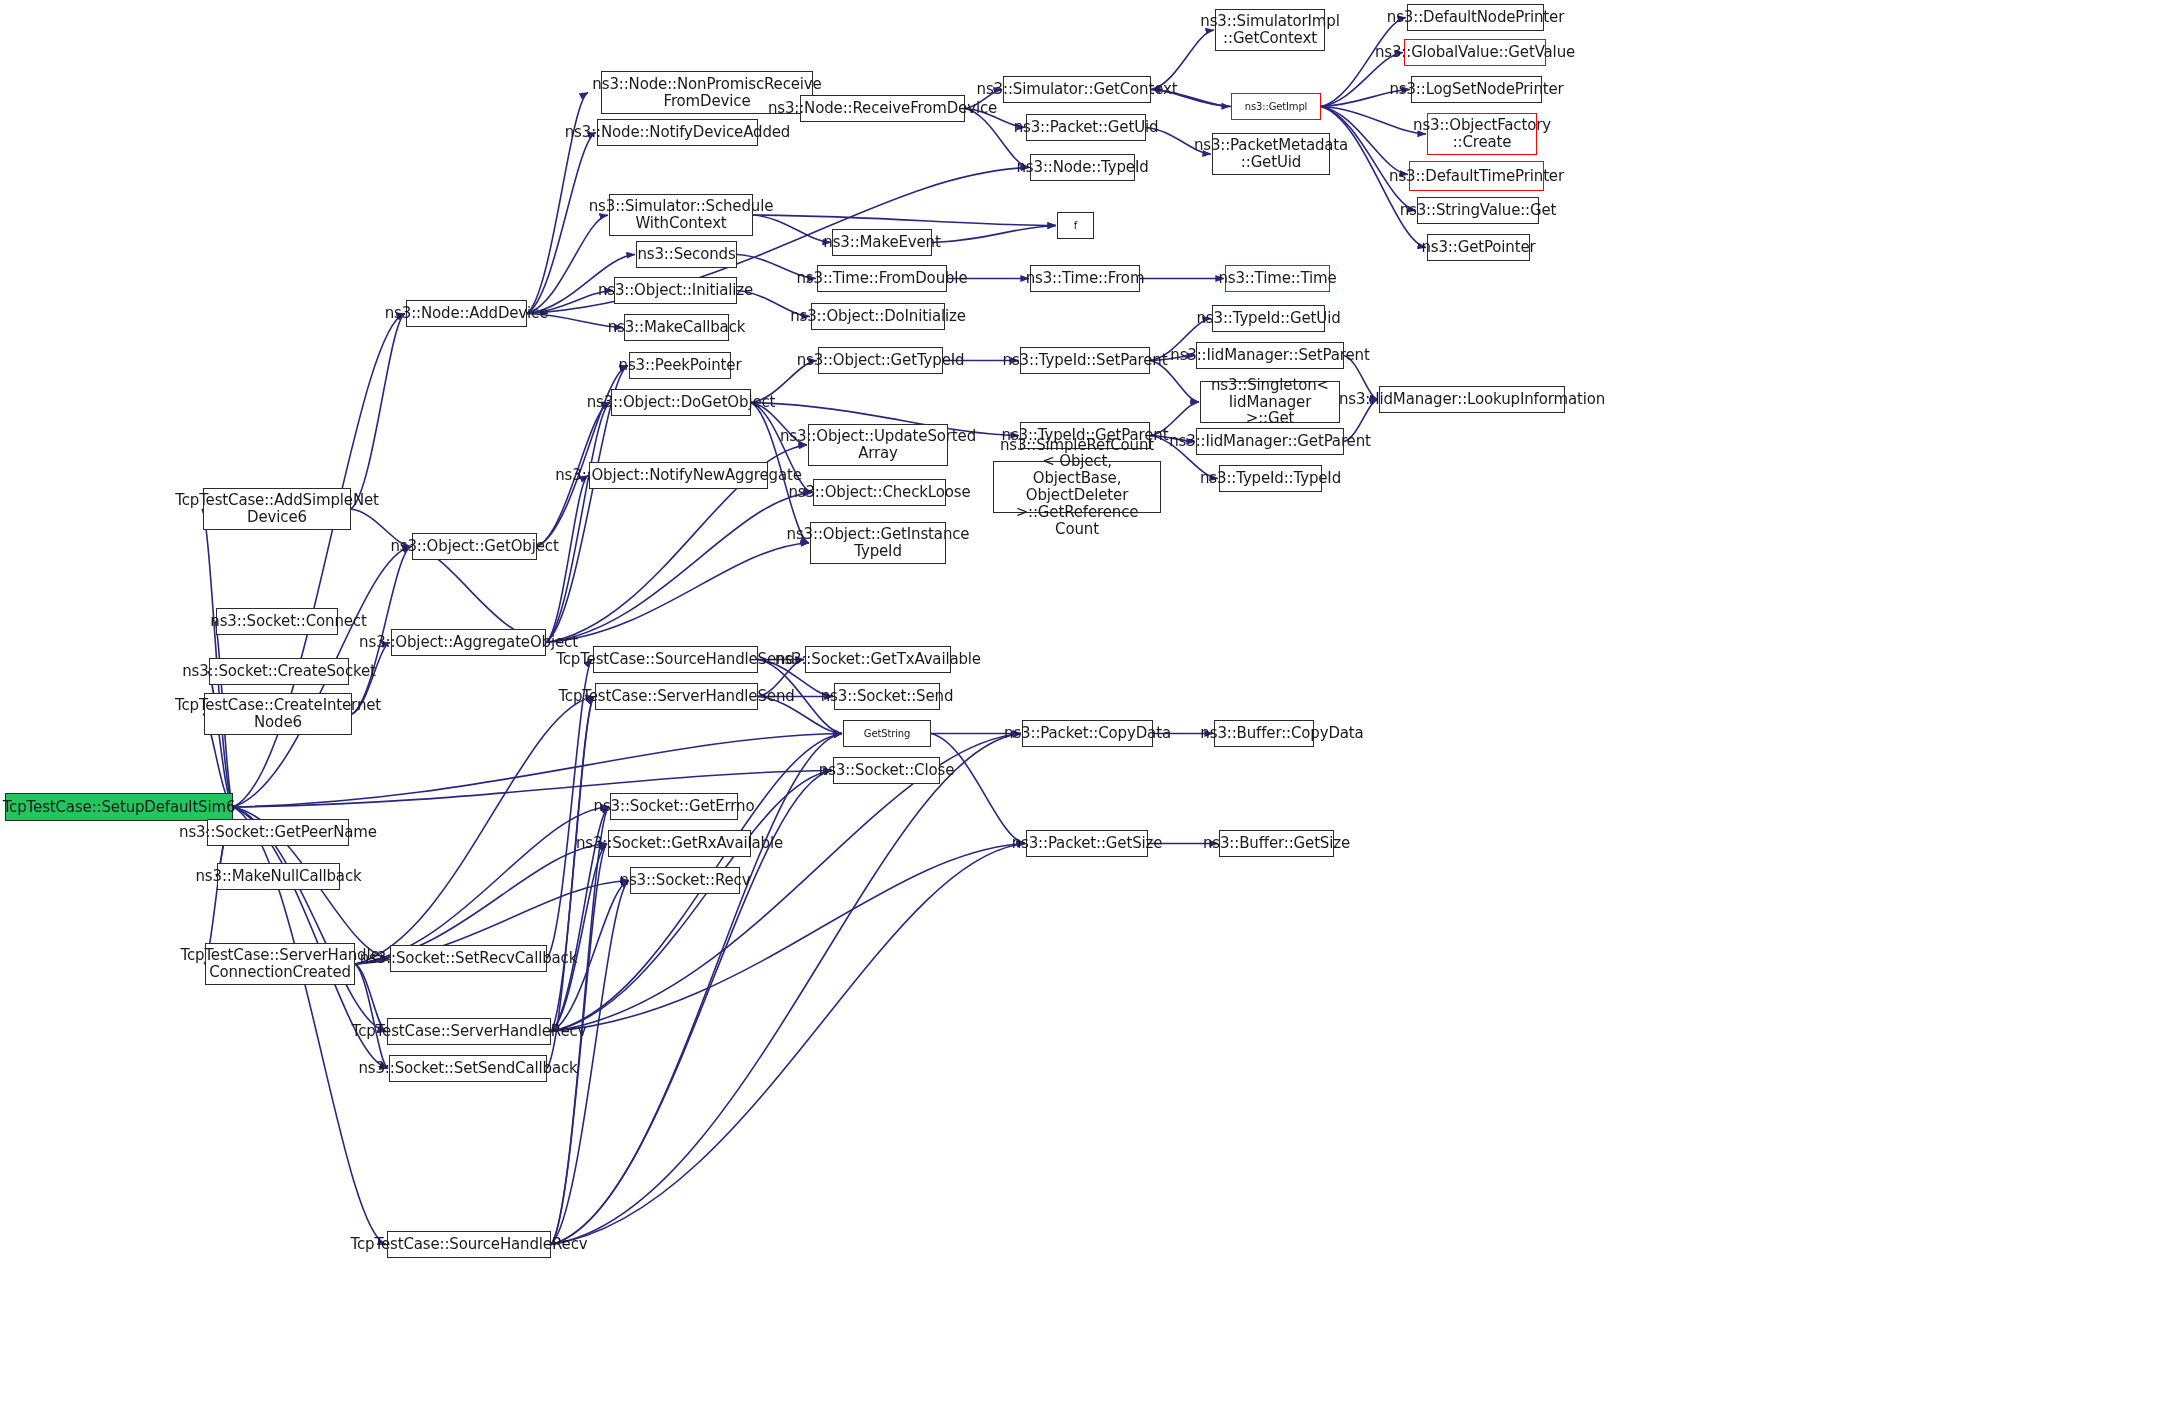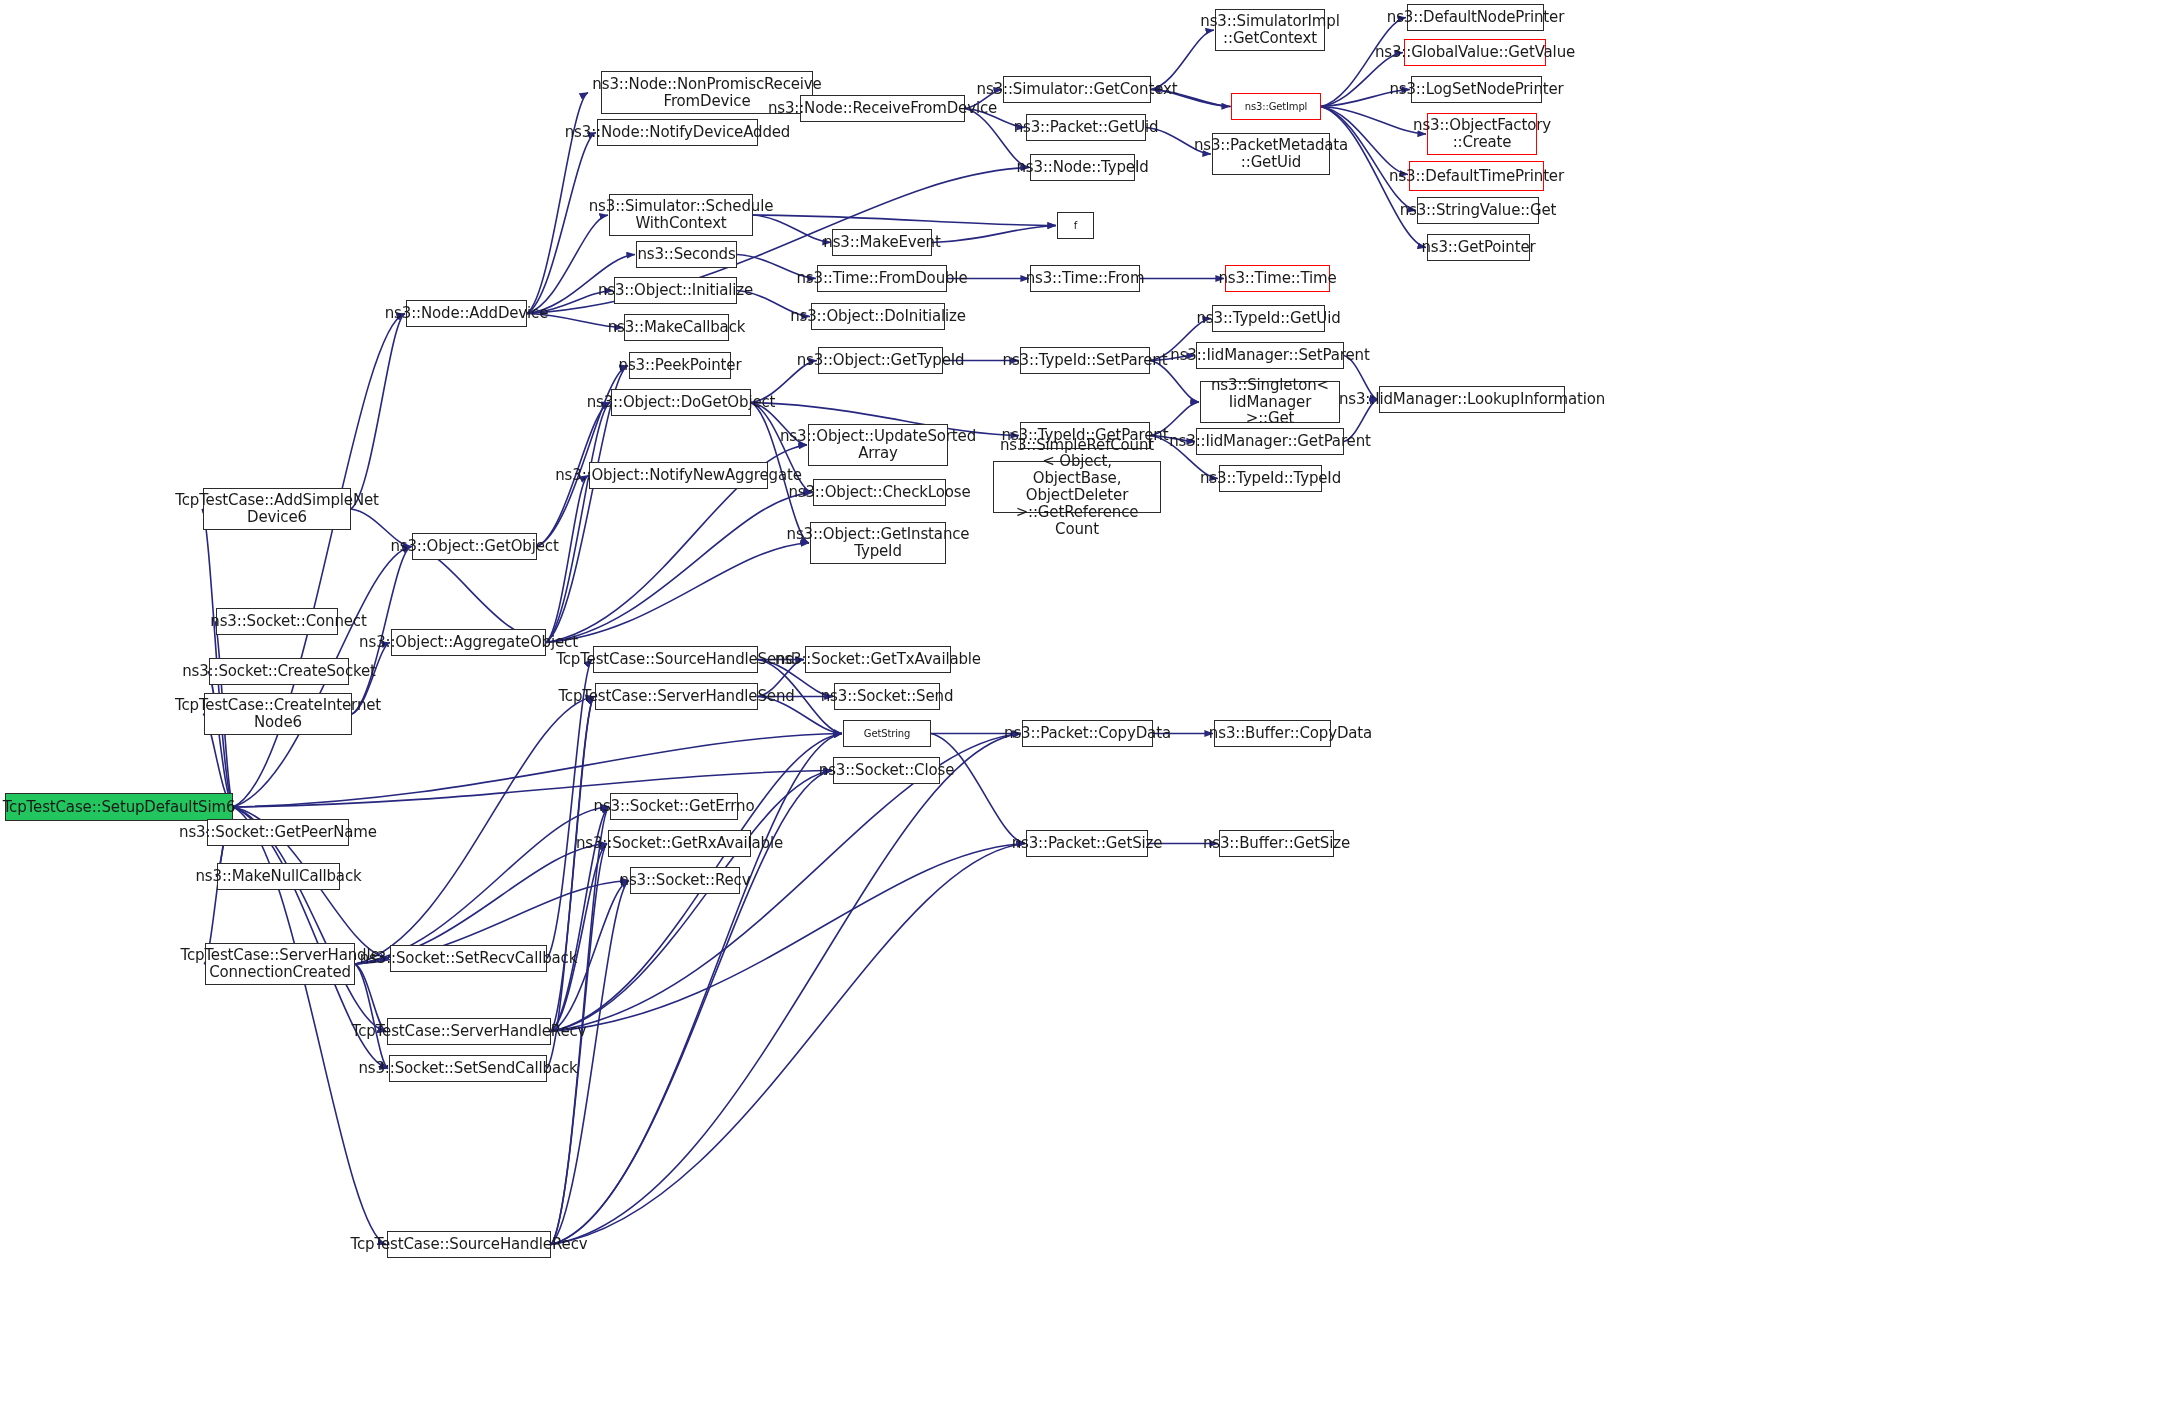--- a/index.html
+++ b/index.html
@@ -219,21 +219,21 @@
  ObjectDeleter &gt;::GetReference
 Count</span></div>
       <div class="node" style="left: 1212px; top: 305px; width: 113px; height: 27px;"><span>ns3::TypeId::GetUid</span></div>
       <div class="node" style="left: 1196px; top: 342px; width: 148px; height: 27px;"><span>ns3::IidManager::SetParent</span></div>
       <div class="node" style="left: 1200px; top: 381px; width: 140px; height: 42px;"><span>ns3::Singleton&lt; IidManager
 &gt;::Get</span></div>
       <div class="node" style="left: 1196px; top: 428px; width: 148px; height: 27px;"><span>ns3::IidManager::GetParent</span></div>
       <div class="node" style="left: 1219px; top: 465px; width: 103px; height: 27px;"><span>ns3::TypeId::TypeId</span></div>
       <div class="node" style="left: 1379px; top: 386px; width: 186px; height: 27px;"><span>ns3::IidManager::LookupInformation</span></div>
       <div class="node" style="left: 1022px; top: 720px; width: 131px; height: 27px;"><span>ns3::Packet::CopyData</span></div>
-      <div class="node" style="left: 1214px; top: 720px; width: 117px; height: 27px; padding-left: 40px;"><span>ns3::Buffer::CopyData</span></div>
+      <div class="node" style="left: 1214px; top: 720px; width: 100px; height: 27px; padding-left: 40px;"><span>ns3::Buffer::CopyData</span></div>
       <div class="node" style="left: 1026px; top: 830px; width: 122px; height: 27px;"><span>ns3::Packet::GetSize</span></div>
       <div class="node" style="left: 1219px; top: 830px; width: 115px; height: 27px;"><span>ns3::Buffer::GetSize</span></div>
       <div class="node" style="left: 1407px; top: 4px; width: 137px; height: 27px;"><span>ns3::DefaultNodePrinter</span></div>
       <div class="node red" style="left: 1404px; top: 39px; width: 142px; height: 27px;"><span>ns3::GlobalValue::GetValue</span></div>
       <div class="node" style="left: 1411px; top: 76px; width: 131px; height: 27px;"><span>ns3::LogSetNodePrinter</span></div>
       <div class="node red" style="left: 1427px; top: 113px; width: 110px; height: 42px;"><span>ns3::ObjectFactory
 ::Create</span></div>
       <div class="node red" style="left: 1409px; top: 161px; width: 135px; height: 30px;"><span>ns3::DefaultTimePrinter</span></div>
       <div class="node" style="left: 1417px; top: 197px; width: 122px; height: 27px;"><span>ns3::StringValue::Get</span></div>
       <div class="node" style="left: 1427px; top: 234px; width: 103px; height: 27px;"><span>ns3::GetPointer</span></div>

